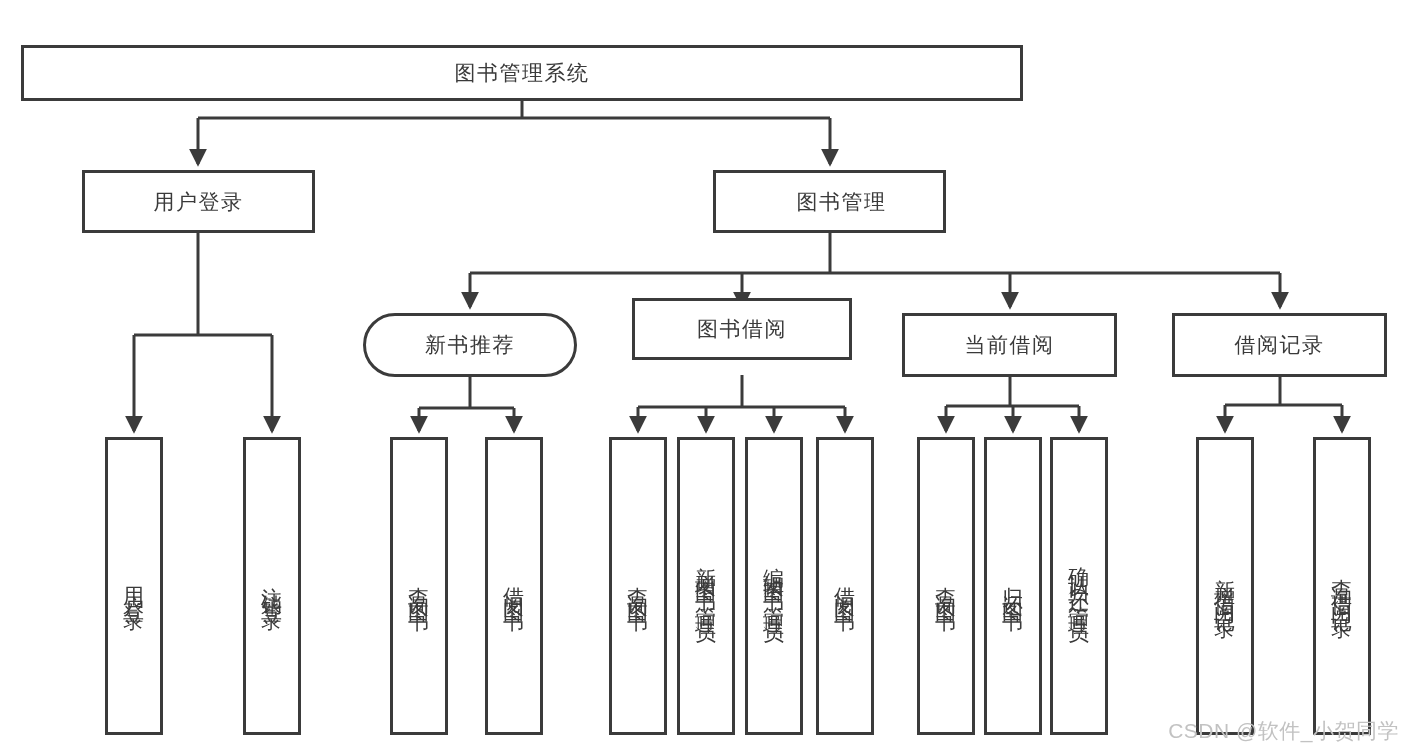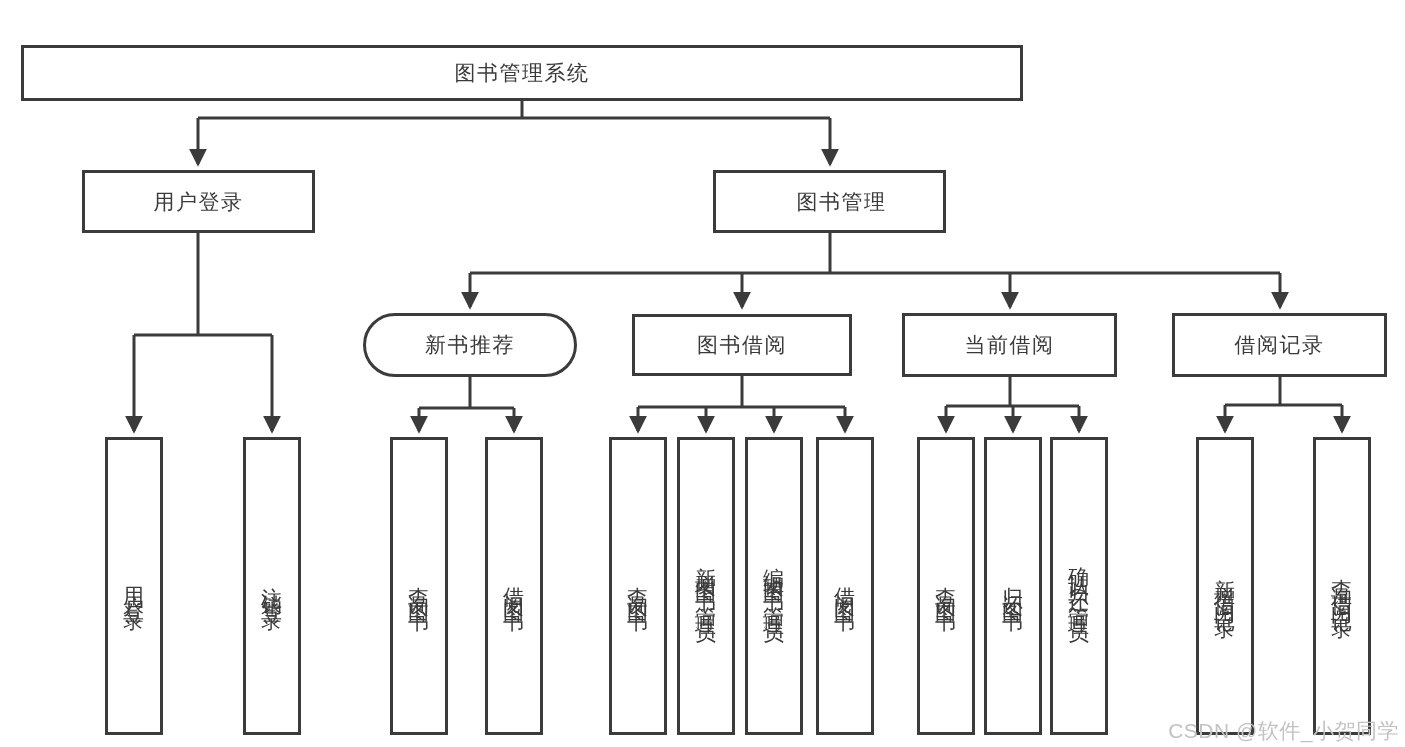--- a/index.html
+++ b/index.html
@@ -117,21 +117,21 @@
       <path d="M1342,405 L1342,431" marker-end="url(#arrow)"></path>
     </g>
   </svg>
 
   <div class="box" style="left:21px; top:13px; width:1002px; height:56px;margin-top:32px;">图书管理系统</div>
 
   <div class="box" style="left:82px; top:170px; width:233px; height:63px;">用户登录</div>
   <div class="box" style="left:713px; top:170px; width:233px; height:63px;padding-left:24px;">图书管理</div>
 
   <div class="box" style="left:363px; top:313px; width:214px; height:64px;border-radius:32px;">新书推荐</div>
-  <div class="box" style="left:632px; top:314px; width:220px; height:62px;">图书借阅</div>
+  <div class="box" style="left:632px; top:298px; width:220px; height:62px;">图书借阅</div>
   <div class="box" style="left:902px; top:313px; width:215px; height:64px;text-align:center;">当前借阅</div>
   <div class="box" style="left:1172px; top:313px; width:215px; height:64px;">借阅记录</div>
 
   <div class="leaf" style="left:105px;">
     <span>用户登录</span>
   </div>
   <div class="leaf" style="left:243px;">
     <span>注销登录</span>
   </div>
 

